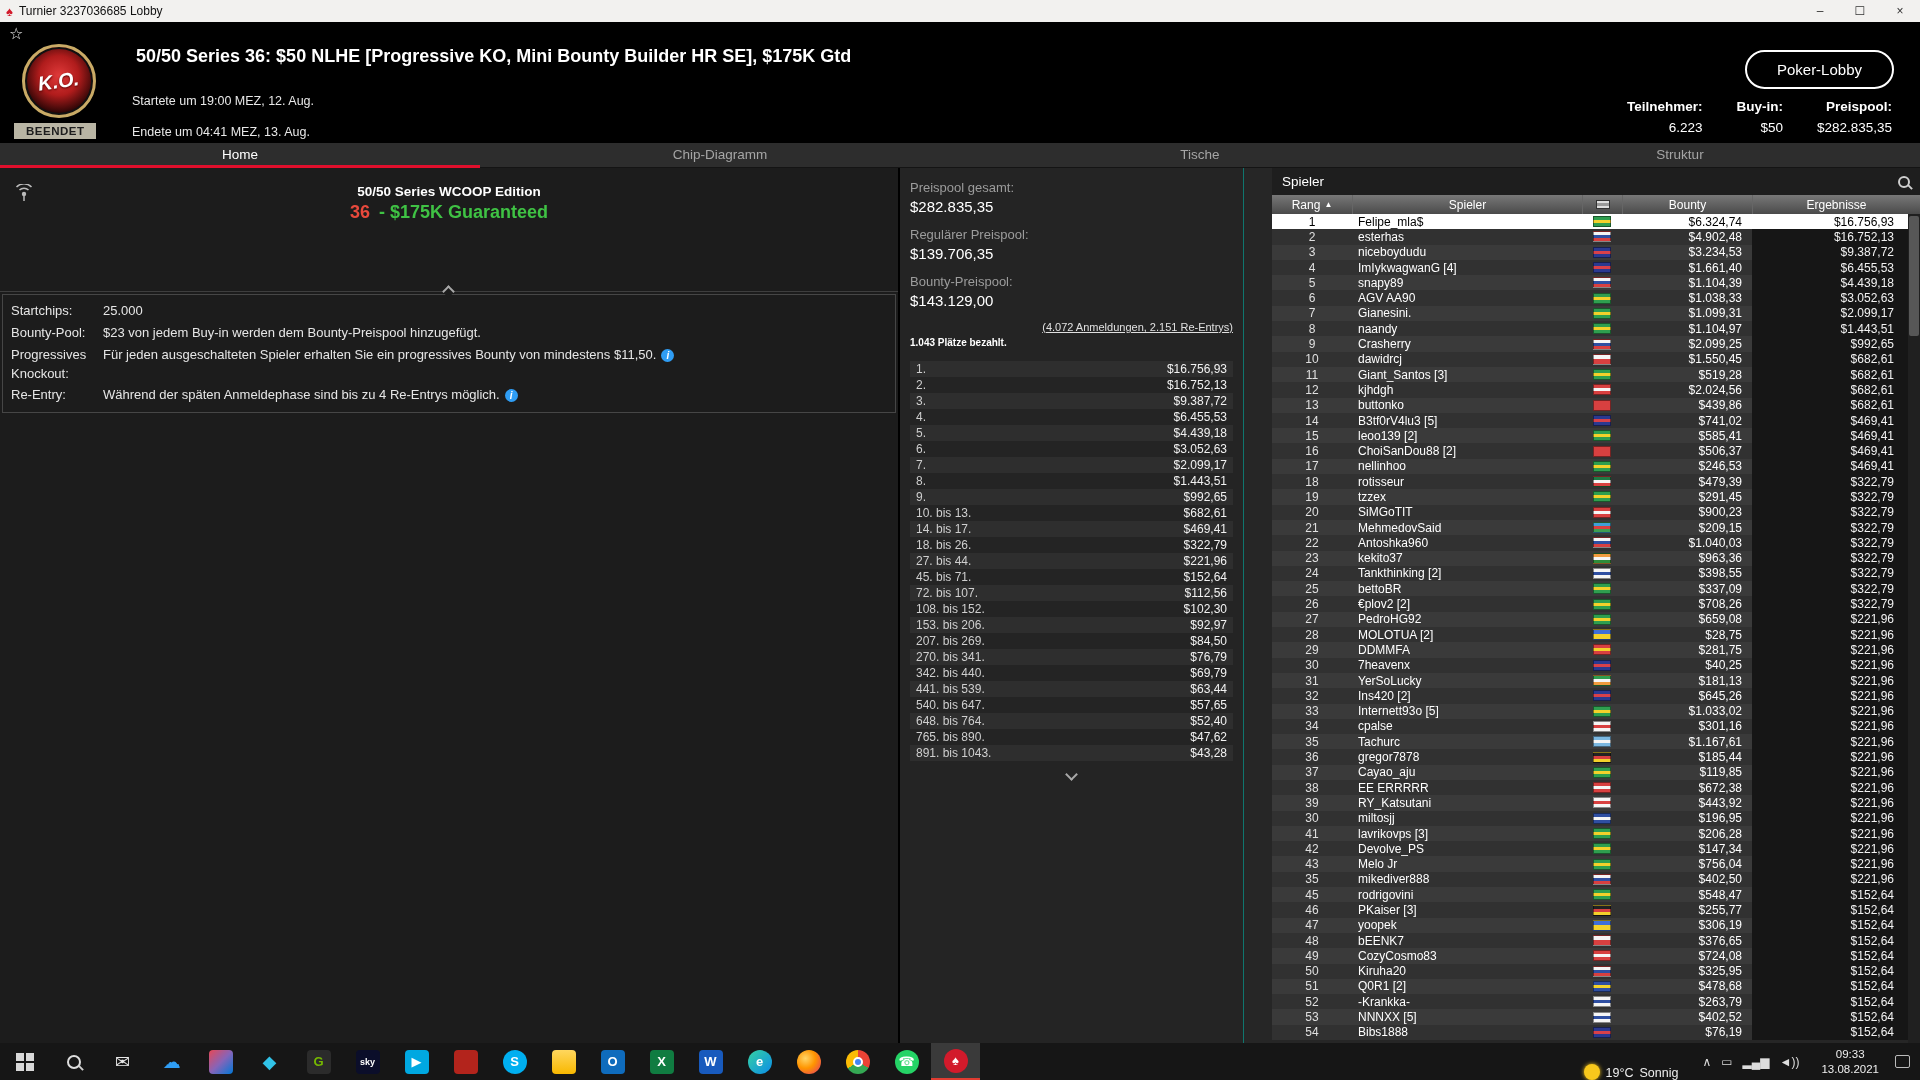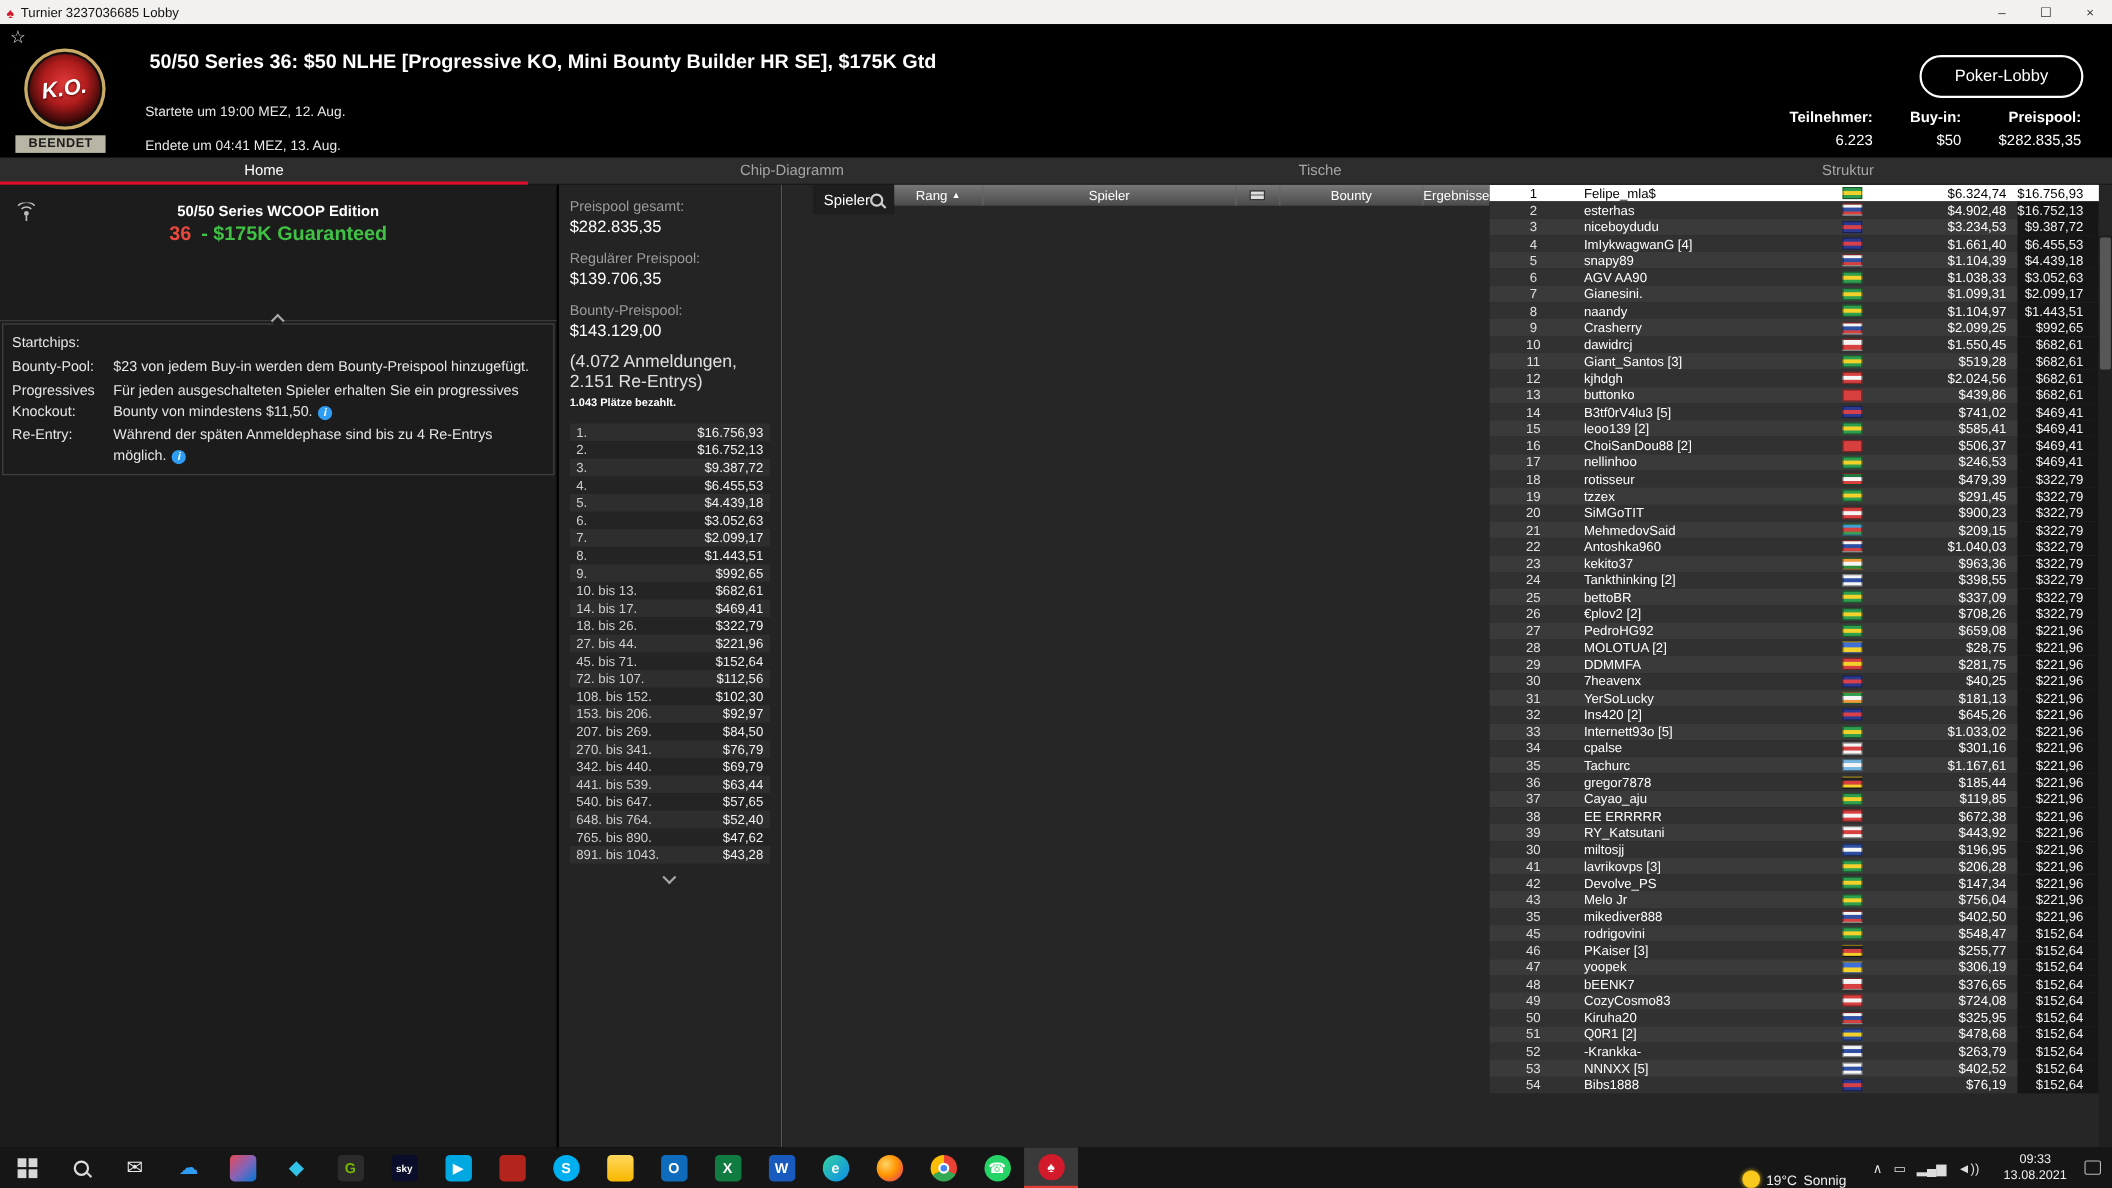--- a/index.html
+++ b/index.html
@@ -37,21 +37,21 @@
   
   .tabbar { height:25px; background:#2d2d2d; display:flex; flex:none; border-bottom:1px solid #141414; }
   .tab { flex:1; text-align:center; line-height:24px; font-size:13.5px; color:#a5a5a5; position:relative; cursor:pointer; }
   .tab.active { color:#fff; }
   .tab.active::after { content:""; position:absolute; left:0; right:0; bottom:-1px; height:3px; background:#e00f2c; }
 
   
   .content { display:flex; height:875px; flex:none; }
   .left  { width:900px; background:#1c1c1c; border-right:2px solid #000; position:relative; color:#e6e6e6; }
   .mid   { width:344px; background:#242424; border-right:1px solid #0f766e; padding:12px 10px 0 10px; color:#e6e6e6; }
-  .right { flex:1; background:#262626; display:flex; flex-direction:row; position:relative;padding-left:28px; }
+  .right { flex:1; background:#262626; display:flex; flex-direction:column; position:relative;padding-left:28px; }
 
   
   .broadcast { position:absolute; top:16px; left:13px; }
   .series-title { text-align:center; padding-top:16px; font-size:13.5px; font-weight:bold; color:#fff; }
   .series-sub { text-align:center; margin-top:3px; font-size:18px; font-weight:bold; }
   .series-sub .num { color:#e8493c; }
   .series-sub .gtd { color:#3fc244; margin-left:4px; }
   .top-divider { margin-top:68px; border-bottom:1px solid #3e3e3e; position:relative; height:1px; }
   .top-divider .chev { position:absolute; left:50%; top:-4px; margin-left:-5px; background:#1c1c1c; }
   .info-box { margin:2px 2px 0 2px; border:1px solid #464646; padding:7px 8px 4px 8px; font-size:13px; }
@@ -62,21 +62,21 @@
     color:#fff; font-size:10px; line-height:13px; text-align:center; font-style:italic; font-weight:bold; margin-left:5px; }
 
   
   .chev { display:inline-block; width:9px; height:9px; border-left:2px solid #a8a8a8; border-bottom:2px solid #a8a8a8; }
   .chev.up { transform:rotate(135deg); }
   .chev.down { transform:rotate(-45deg); }
 
   
   .pp-label { font-size:13px; color:#9c9c9c; }
   .pp-value { font-size:15px; color:#fff; margin:3px 0 12px 0; }
-  .pp-entries { text-align:left; font-size:16px; color:#e0e0e0; margin-top:8px; }
+  .pp-entries { text-align:right; font-size:11px; color:#e0e0e0; margin-top:8px;text-decoration:underline; }
   .pp-paid { text-align:left; font-size:10px; font-weight:bold; color:#fff; margin-top:4px; }
   .payouts { margin-top:13px; }
   .payout-row { display:flex; justify-content:space-between; height:16px; line-height:16px;
     font-size:12px; padding:0 6px; }
   .payout-row:nth-child(odd) { background:#2e2e2e; }
   .p-place { color:#cfcfcf; }
   .p-amount { color:#f2f2f2; }
   .list-more { text-align:center; margin-top:4px; }
 
   
@@ -193,20 +193,21 @@
       <div class="series-sub">
         <span class="num">36</span>
         <span class="gtd">- $175K Guaranteed</span>
       </div>
       <div class="top-divider">
         <span class="chev up"></span>
       </div>
       <div class="info-box">
           <div class="info-row">
             <div class="info-label">Startchips:</div>
+            <div class="info-value">25.000</div>
           </div>
           <div class="info-row">
             <div class="info-label">Bounty-Pool:</div>
             <div class="info-value">$23 von jedem Buy-in werden dem Bounty-Preispool hinzugefügt.</div>
           </div>
           <div class="info-row">
             <div class="info-label">Progressives Knockout:</div>
             <div class="info-value">Für jeden ausgeschalteten Spieler erhalten Sie ein progressives Bounty von mindestens $11,50.<span class="info-i">i</span></div>
           </div>
           <div class="info-row">

